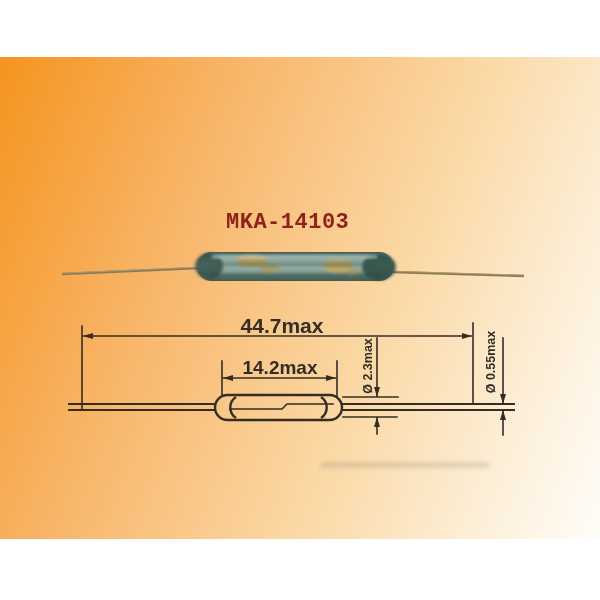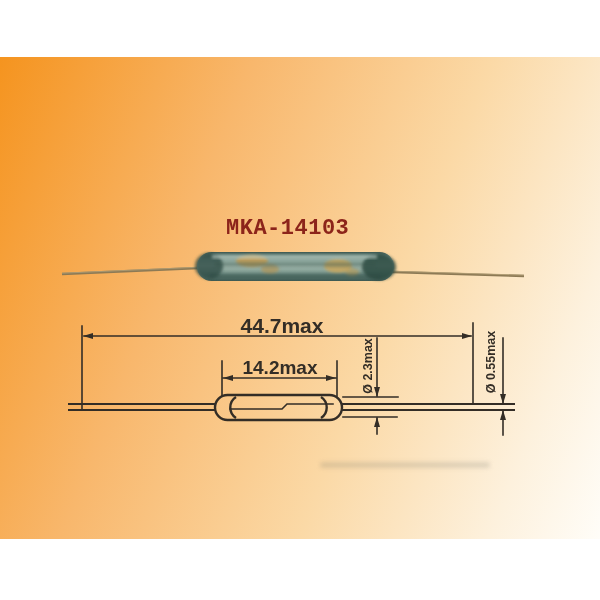--- a/index.html
+++ b/index.html
@@ -1,21 +1,21 @@
 <!DOCTYPE html>
 <html style="--accent-orange: #f5941f; --gradient-light: #fffdf8; --model-text: #8c241a; --drawing-line: #332d26; --glass-teal: #84a097; --glass-dark-end: #2e4c45; --reed-amber: #c89c4f; --wire-tan: #8d7a55;"><head>
 <meta charset="utf-8">
 <style>
   html,body{margin:0;padding:0;background:#fff;}
   .stage{position:relative;width:600px;height:600px;overflow:hidden;background:#ffffff;
          font-family:"Liberation Sans",sans-serif;}
   .gradient-band{position:absolute;left:0;top:57px;width:600px;height:482px;
     background:linear-gradient(112deg, var(--accent-orange,#f5941f) 0%, #f8b76c 32%,
                #fbd9a6 62%, #fdf1dd 86%, #fffdf8 100%);}
-  .model-label{position:absolute;left:226px;top:216px;width:150px;
+  .model-label{position:absolute;left:226px;top:210px;width:150px;
     font-family:"Liberation Mono",monospace;font-size:22px;font-weight:700;
     letter-spacing:.5px;color:var(--model-text,#8c241a);}
   .photo-svg{position:absolute;left:0;top:245px;}
   .drawing-svg{position:absolute;left:0;top:308px;}
   .dline{stroke:var(--drawing-line,#332d26);fill:none;stroke-width:1.6;stroke-linecap:square;}
   .dline-thick{stroke:var(--drawing-line,#332d26);fill:none;stroke-width:2.4;stroke-linejoin:round;}
   .dwire{stroke:var(--drawing-line,#332d26);fill:none;stroke-width:2;}
   .darrow{fill:var(--drawing-line,#332d26);stroke:none;}
   .dtext{fill:var(--drawing-line,#332d26);font-family:"Liberation Sans",sans-serif;font-weight:bold;}
   .dim-big{font-size:21px;}

